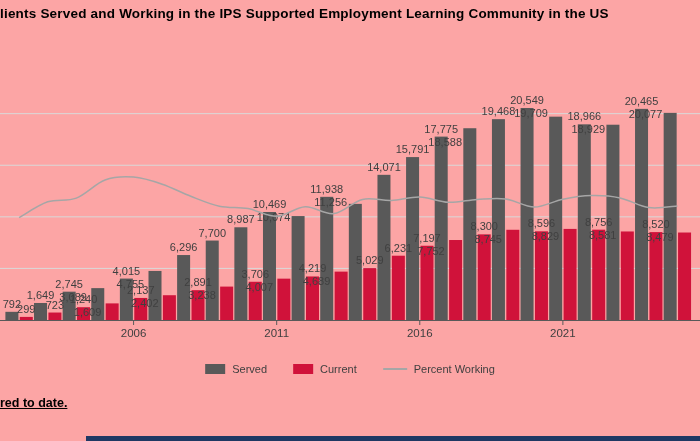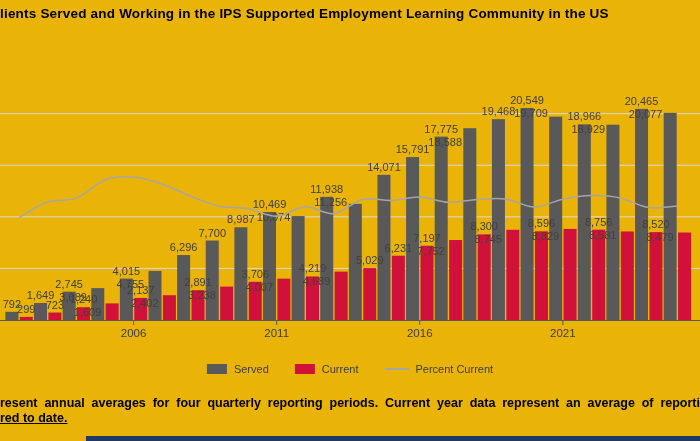--- a/index.html
+++ b/index.html
@@ -1,16 +1,16 @@
 <!DOCTYPE html>
 <html><head>
 <meta charset="utf-8">
 <style>
   html,body{margin:0;padding:0;background:#fff;}
-  #app{position:relative;width:700px;height:441px;overflow:hidden;background:#eab308;
+  #app{position:relative;width:700px;height:441px;overflow:hidden;background:#fca5a5;
        font-family:"Liberation Sans",sans-serif;}
   .title{position:absolute;top:6px;left:0;width:700px;white-space:nowrap;overflow:hidden;
          font-size:13.5px;font-weight:bold;color:#000;letter-spacing:0.2px;}
   #chart{position:absolute;top:0;left:0;}
   .legend{position:absolute;top:363px;left:50%;transform:translateX(-50%);
           display:flex;align-items:center;gap:26px;font-size:11px;color:#404040;}
   .legend-item{display:flex;align-items:center;gap:7px;}
   .swatch{width:20px;height:10px;display:inline-block;}
   .lineswatch{width:24px;height:0;border-top:2px solid #a6a6a6;display:inline-block;}
   .footnote{position:absolute;top:396px;left:0;width:700px;font-size:12.5px;font-weight:bold;
@@ -143,23 +143,22 @@
     <div class="legend-item">
       <span class="swatch" style="background:#595959"></span>
       <span>Served</span>
     </div>
     <div class="legend-item">
       <span class="swatch" style="background:#d0123a"></span>
       <span>Current</span>
     </div>
     <div class="legend-item">
       <span class="lineswatch"></span>
-      <span>Percent Current</span>
+      <span>Percent Working</span>
     </div>
   </div>
 
   <div class="footnote">
-    <div class="fn1"><span>resent annual averages for four quarterly reporting periods. Current year data represent an average of reporti</span></div>
     <div class="fn2">red to date.</div>
   </div>
 
   <div class="bluebar"></div>
 </div>
 
 </body></html>

